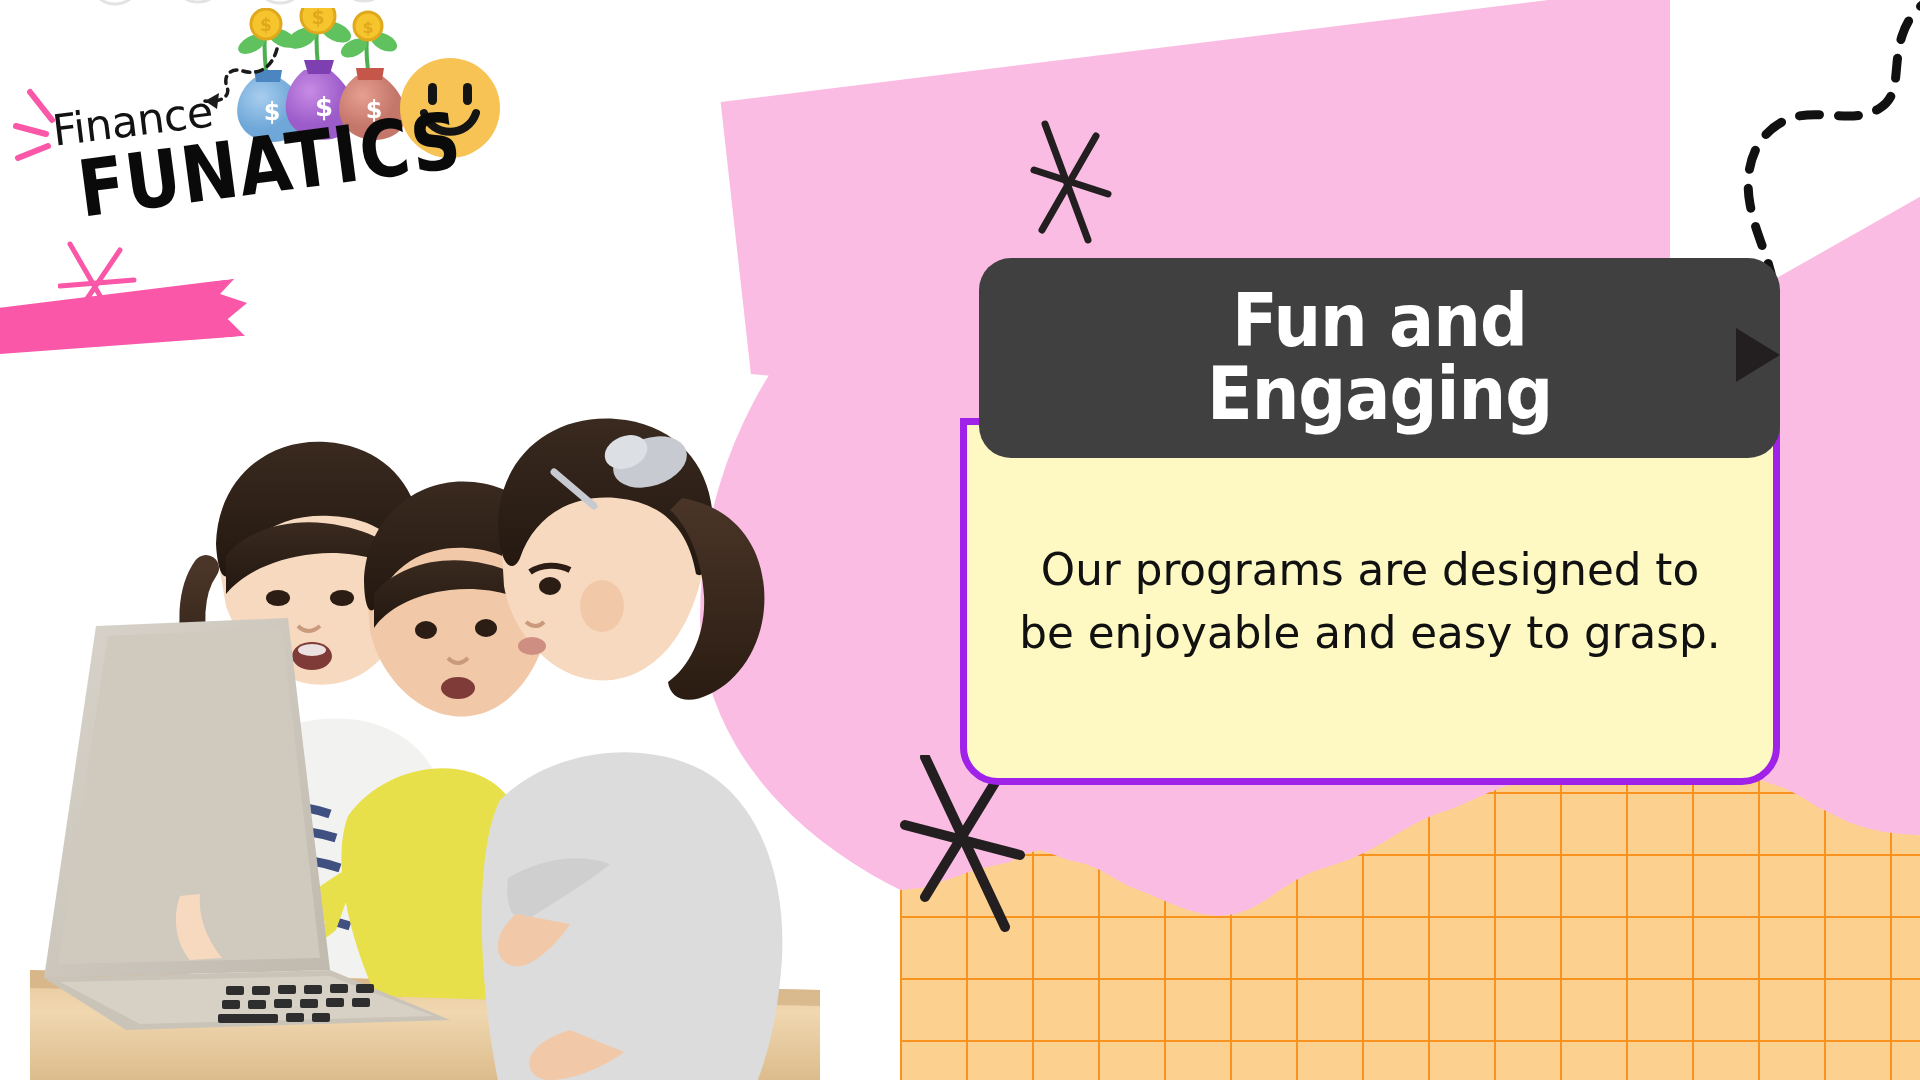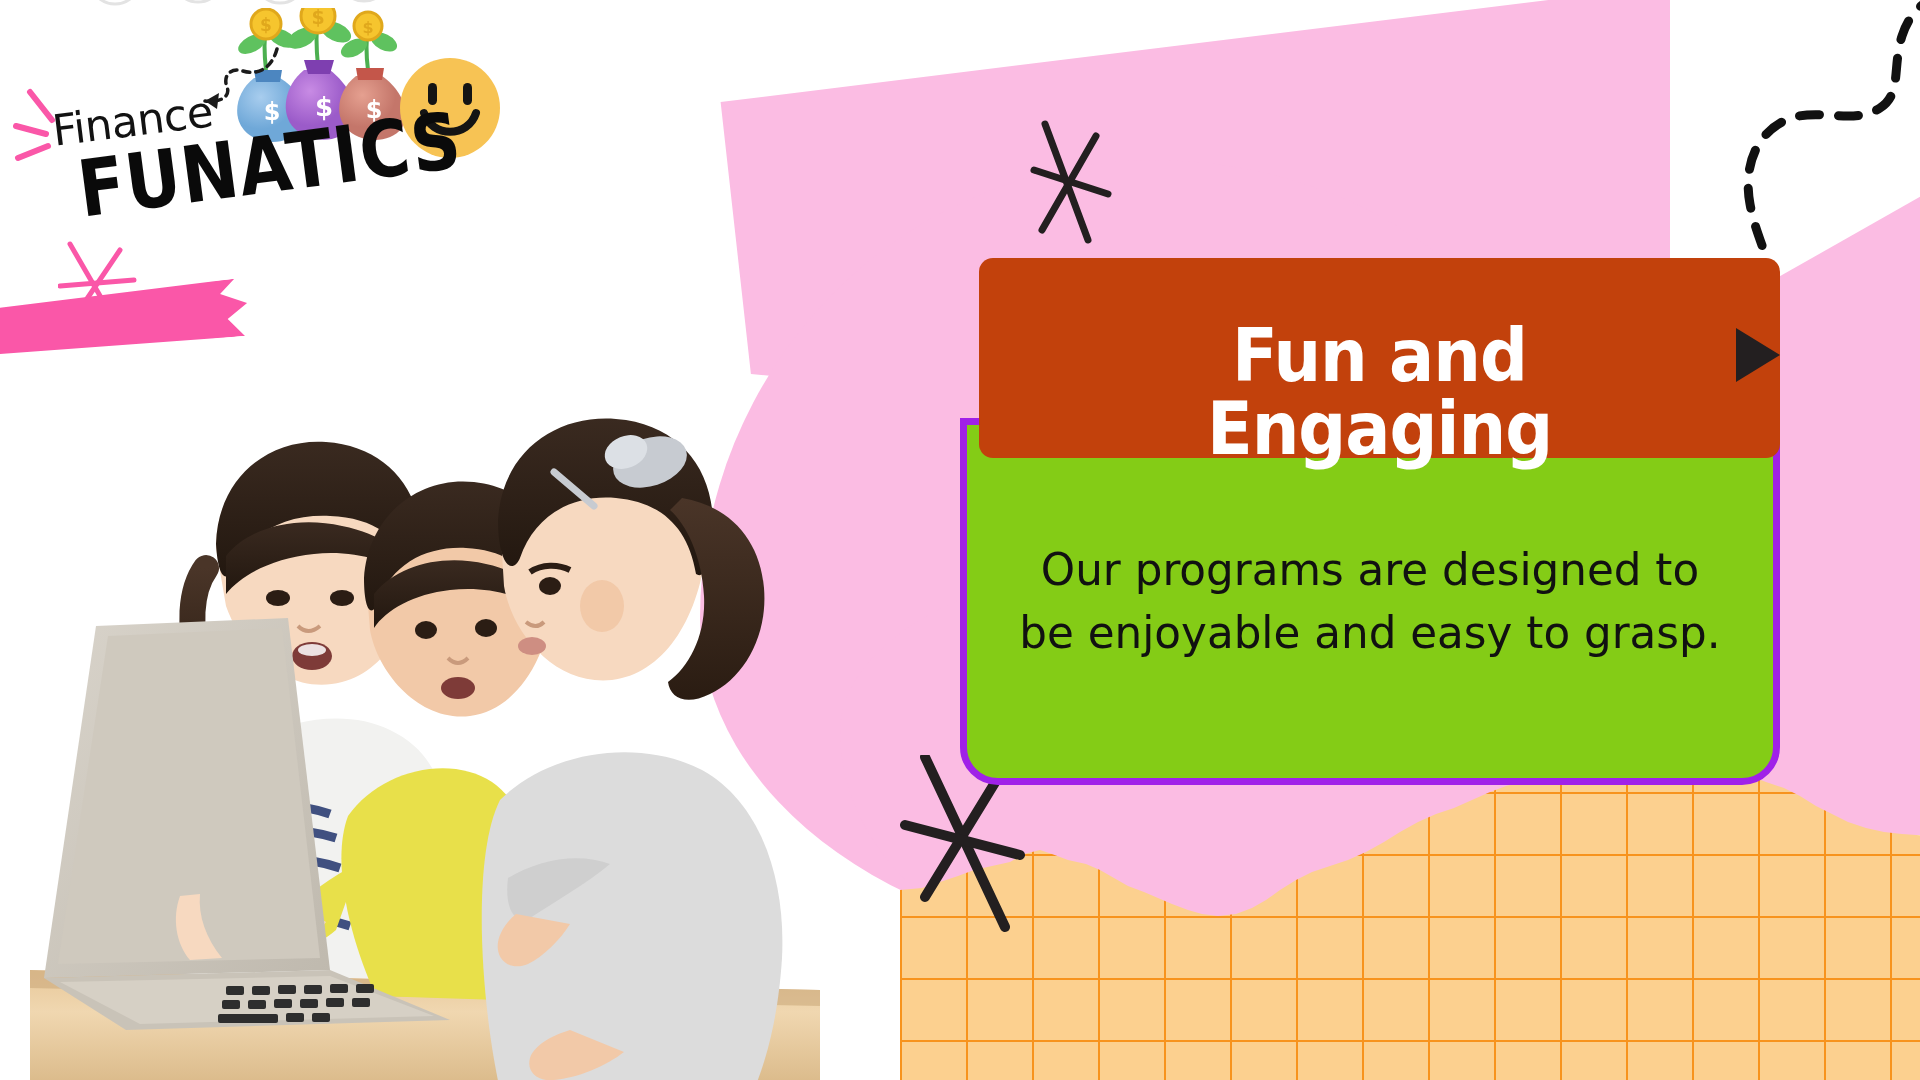--- a/index.html
+++ b/index.html
@@ -92,30 +92,30 @@
   
   .aster-top { position:absolute; left:990px; top:118px; width:145px; height:145px; }
   .aster-bot { position:absolute; left:895px; top:755px; width:175px; height:180px; }
 
   
   .card {
     position:absolute; left:960px; top:258px; width:820px; height:527px;
   }
   .card-body {
     position:absolute; left:0; top:160px; width:820px; height:367px;
-    background:#84cc16;
+    background:#fef9c3;
     border:7px solid #A021E8;
     border-radius:0 0 38px 38px;
     display:flex; align-items:center; justify-content:center;
   }
   .card-header {
     position:absolute; left:19px; top:0; width:801px; height:200px;
-    background:#c2410c;
-    border-radius:14px;
-    display:flex; flex-direction:column; align-items:center; justify-content:flex-end;
+    background:#404040;
+    border-radius:32px;
+    display:flex; flex-direction:column; align-items:center; justify-content:center;
   }
   .card-title {
     font-family:"DejaVu Sans", sans-serif;
     font-weight:bold;
     font-size:67px;
     line-height:0.98;
     color:#ffffff;
     text-align:center;
     letter-spacing:-1px;
     transform: scaleY(1.1);

